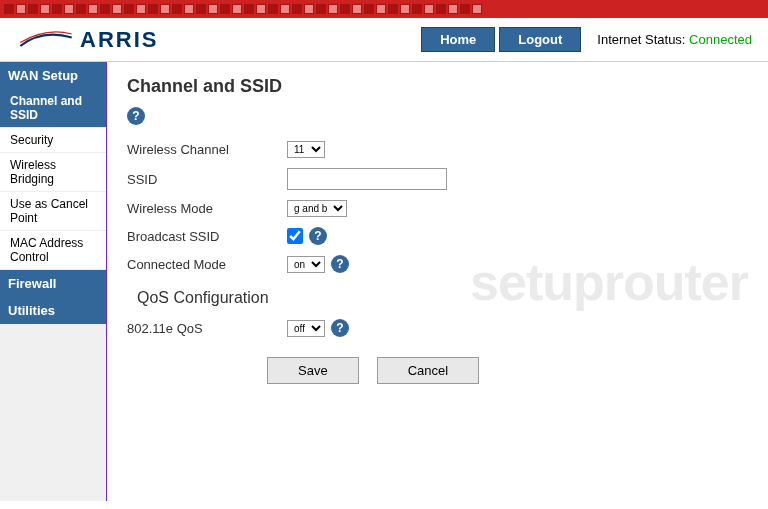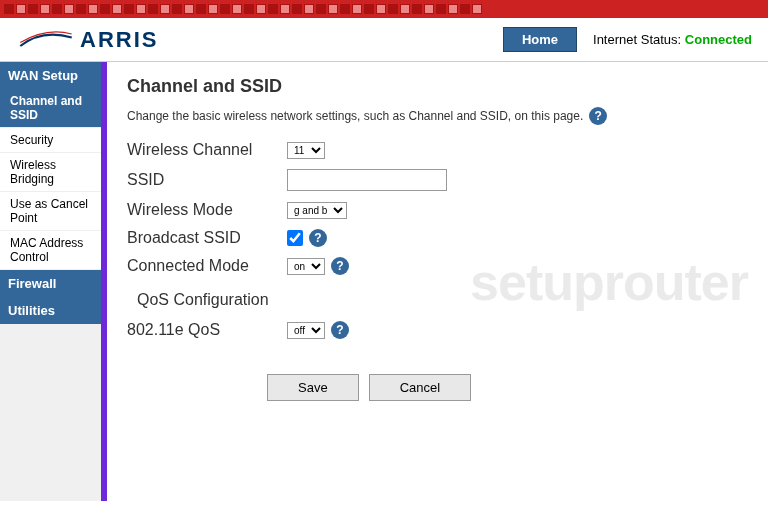--- a/index.html
+++ b/index.html
@@ -64,33 +64,33 @@
       border: 1px solid #224466;
       cursor: pointer;
       font-size: 13px;
       font-weight: bold;
     }
     .internet-status {
       font-size: 13px;
       color: #000;
       margin-left: 12px;
     }
-    .status-connected { color: #00aa00; font-weight: bold; }
+    .status-connected { color: #00aa00; font-weight: normal; }
 
     
     .main-layout {
       display: flex;
       height: calc(509px - 18px - 52px);
     }
 
     
     .sidebar {
       width: 107px;
       background: #f0f0f0;
-      border-right: 6px solid #6d28d9;
+      border-right: 1px solid #6d28d9;
       flex-shrink: 0;
     }
     .sidebar-section {
       background: #336699;
       color: #fff;
       font-weight: bold;
       padding: 6px 8px;
       font-size: 13px;
       cursor: pointer;
     }
@@ -144,21 +144,21 @@
     }
 
     
     .form-row {
       display: flex;
       align-items: center;
       margin-bottom: 10px;
     }
     .form-label {
       width: 160px;
-      font-size: 16px;
+      font-size: 13px;
       color: #333;
       flex-shrink: 0;
     }
     .form-control {
       font-size: 10px;
     }
     select {
       font-size: 12px;
       padding: 1px 2px;
       border: 1px solid #999;
@@ -208,22 +208,22 @@
       color: rgba(150,150,150,0.2);
       font-weight: bold;
       pointer-events: none;
       user-select: none;
       letter-spacing: -1px;
     }
 
     
     .button-row {
       display: flex;
-      gap: 10px;
-      margin-top: 35px;
+      gap: 18px;
+      margin-top: 20px;
       padding-left: 140px;
     }
     .btn-save, .btn-cancel {
       padding: 5px 30px;
       border: 1px solid #999;
       background: #e8e8e8;
       font-size: 13px;
       cursor: pointer;
     }
   </style>
@@ -279,20 +279,21 @@
   <div class="logo-area">
 
     <svg class="logo-swoosh" viewBox="0 0 70 30">
       <path d="M5,22 Q30,2 65,12" stroke="#003366" stroke-width="2.5" fill="none"></path>
       <path d="M5,18 Q35,0 65,8" stroke="#cc2222" stroke-width="1.5" fill="none"></path>
     </svg>
     <span class="logo-text">ARRIS</span>
   </div>
   <div class="nav-buttons">
     <button class="nav-btn">Home</button>
+    <button class="nav-btn">Logout</button>
     <span class="internet-status">
       <span>Internet Status:</span>
       <span class="status-connected">Connected</span>
     </span>
   </div>
 </div>
 
 <div class="main-layout">
 
   <div class="sidebar">
@@ -305,21 +306,20 @@
     <div class="sidebar-section">Firewall</div>
     <div class="sidebar-section">Utilities</div>
   </div>
 
   <div class="content">
     <div class="watermark">setuprouter</div>
 
     <div class="page-title">Channel and SSID</div>
 
     <div class="description">
-      <span>Change the basic wireless network settings, such as Channel and SSID, on this page.</span>
       <span class="help-icon">?</span>
     </div>
 
     <div class="form-row">
       <span class="form-label">Wireless Channel</span>
       <select class="form-control">
         <option value="1">1</option>
         <option value="2">2</option>
         <option value="3">3</option>
         <option value="4">4</option>

